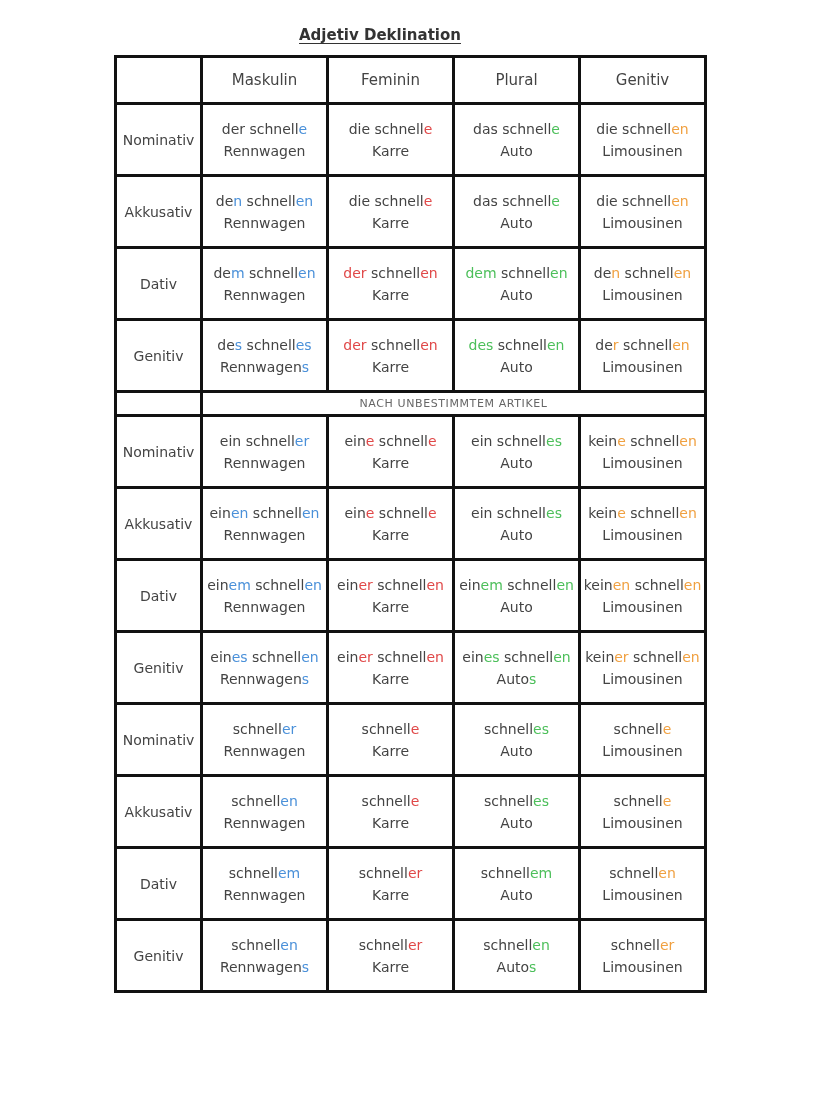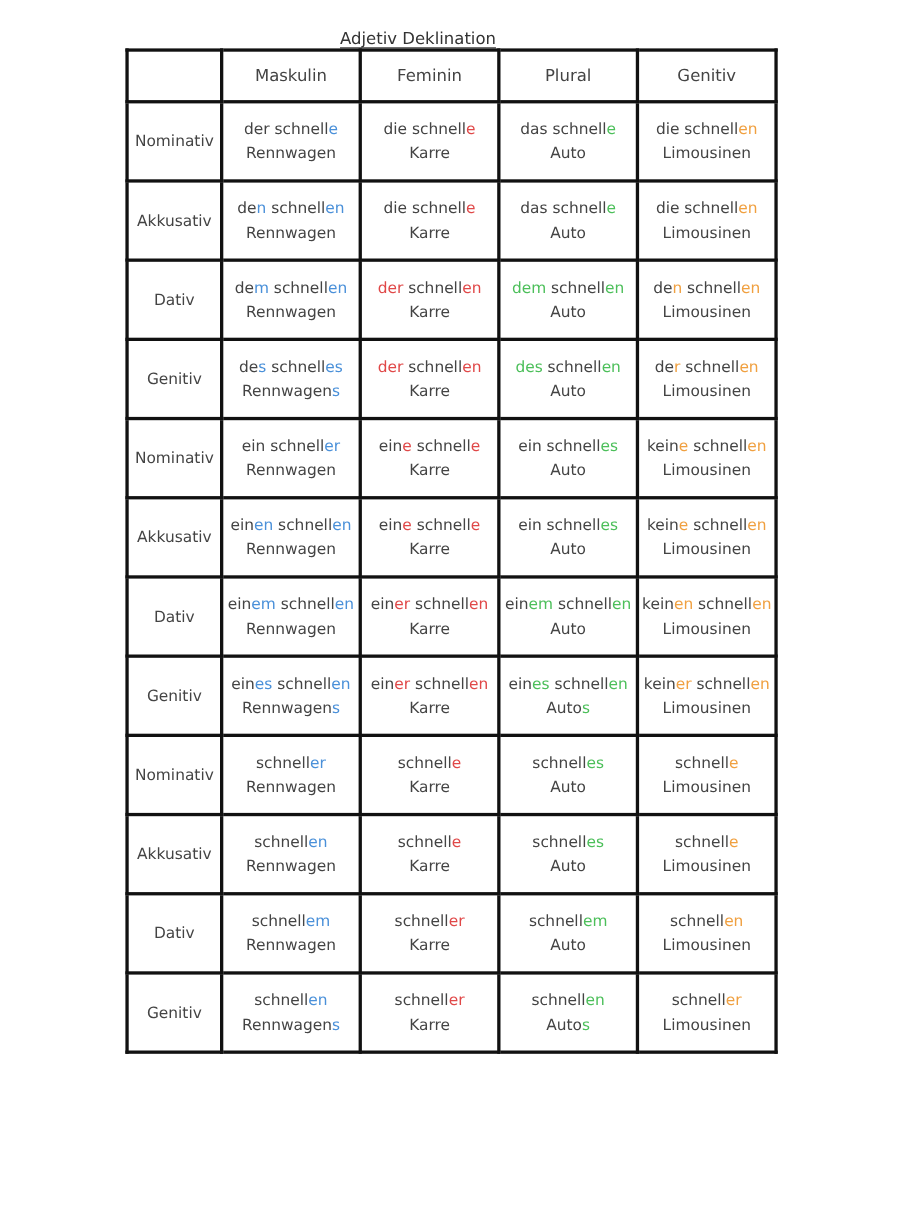--- a/index.html
+++ b/index.html
@@ -1,20 +1,20 @@
 <!DOCTYPE html>
 <html><head>
 <meta charset="utf-8">
 <style>
   html, body { margin: 0; padding: 0; background: #ffffff; }
   body { width: 828px; height: 1103px; position: relative; overflow: hidden;
          font-family: "DejaVu Sans", sans-serif; color: #333; }
   .title { position: absolute; top: 26px; left: 0; width: 760px; text-align: center;
-           font-size: 15px; color: #333; text-decoration: underline; text-underline-offset: 3px; }
-  table.decl { position: absolute; left: 114px; top: 44px; width: 589px;
+           font-size: 15px; color: #333; text-decoration: underline; text-underline-offset: 3px; font-weight: bold; }
+  table.decl { position: absolute; left: 114px; top: 55px; width: 589px;
                border-collapse: collapse; table-layout: fixed; }
   table.decl td { border: 3px solid #111; text-align: center; vertical-align: middle;
                   padding: 0; font-size: 14px; line-height: 22px; color: #444; }
   col.c0 { width: 86px; }
   col.cx { width: 126px; }
   tr.hdr td { height: 44px; font-size: 15px; }
   tr.sec td { height: 21px; font-size: 11px; letter-spacing: 0.6px; color: #666; line-height: 14px; }
   tr.row td { height: 69px; }
   td.case { font-size: 14px; color: #444; }
   .m { color: #4a90d9; }
@@ -113,20 +113,24 @@
         </td>
         <td>
           <span class="line"><span class="n">des</span><span> schnell</span><span class="n">en</span></span>
           <span class="line"><span>Auto</span></span>
         </td>
         <td>
           <span class="line"><span>de</span><span class="p">r</span><span> schnell</span><span class="p">en</span></span>
           <span class="line"><span>Limousinen</span></span>
         </td>
       </tr>
+      <tr class="sec">
+        <td></td>
+        <td colspan="4">NACH UNBESTIMMTEM ARTIKEL</td>
+      </tr>
       <tr class="row">
         <td class="case">Nominativ</td>
         <td>
           <span class="line"><span>ein schnell</span><span class="m">er</span></span>
           <span class="line"><span>Rennwagen</span></span>
         </td>
         <td>
           <span class="line"><span>ein</span><span class="f">e</span><span> schnell</span><span class="f">e</span></span>
           <span class="line"><span>Karre</span></span>
         </td>

